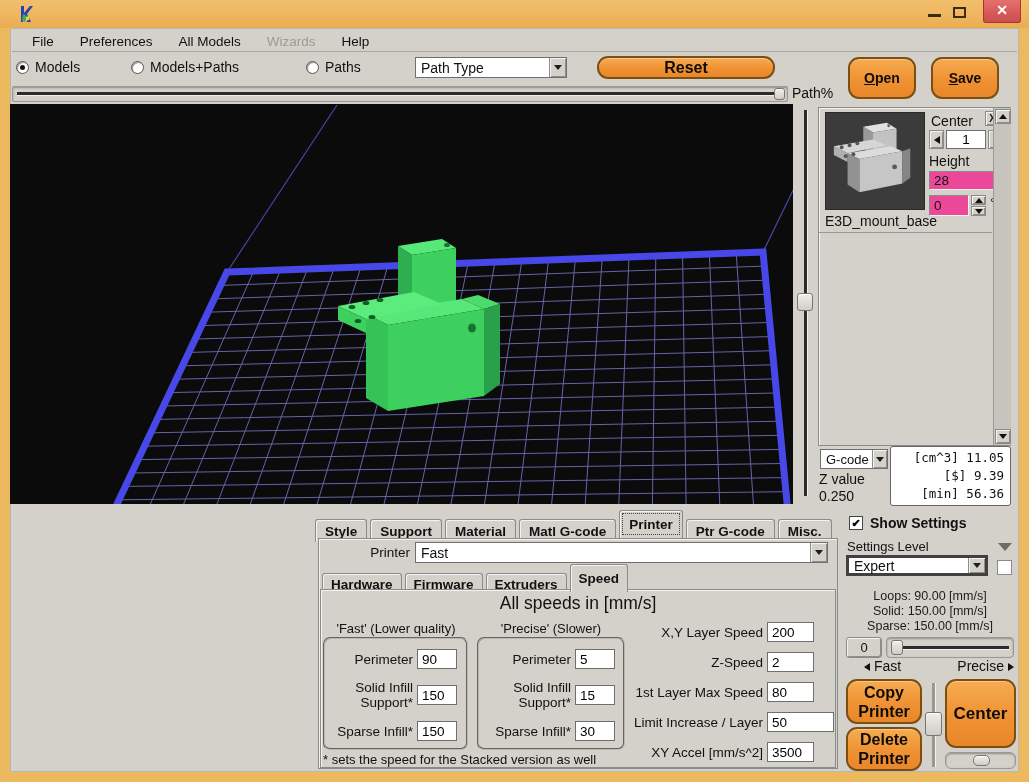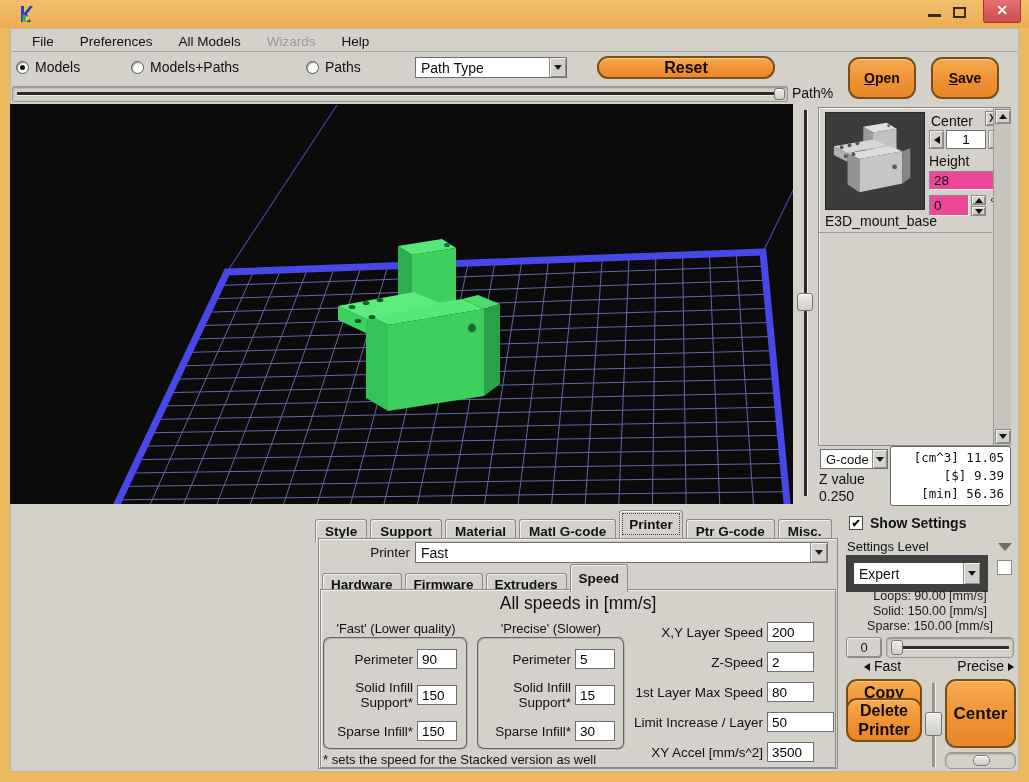--- a/index.html
+++ b/index.html
@@ -380,21 +380,21 @@
     <input class="field" value="3500" style=""></div>
 
   <div class="abs label-sm" style="left:323px;top:752px">* sets the speed for the Stacked version as well</div>
 
   <div class="abs checkbox" style="left:849px;top:516px;width:14px;height:14px">✔</div>
   <div class="abs label" style="left:870px;top:515px;font-weight:bold">Show Settings</div>
 
   <div class="abs label-sm" style="left:847px;top:539px">Settings Level</div>
   <div class="abs" style="left:998px;top:543px;width:0;height:0;border-left:7px solid transparent;border-right:7px solid transparent;border-top:8px solid #6e6c64"></div>
 
-  <div class="abs combo" style="left:846px;top:555px;width:142px;height:37px;border:8px solid #404040">
+  <div class="abs combo" style="left:846px;top:555px;width:142px;height:21px;border:3px solid #404040">
     <span class="combo-text">Expert</span>
     <span class="combo-btn">
         <span class="tri-down"></span>
       </span>
   </div>
   <div class="abs checkbox" style="left:997px;top:560px;width:15px;height:15px;border-color:#8a8a8a"></div>
 
   <div class="abs sidebar-speeds" style="left:846px;top:589px;width:168px">
     <div>Loops:  90.00 [mm/s]</div>
     <div>Solid: 150.00 [mm/s]</div>
@@ -405,21 +405,21 @@
   <div class="abs hslider-track" style="left:886px;top:637px;width:128px;height:21px;border-radius:4px">
     <div class="hslider-groove"></div>
     <div class="slider-handle" style="left:4px;top:2px;width:12px;height:15px"></div>
   </div>
   <div class="abs" style="left:864px;top:658px;width:150px;display:flex;justify-content:space-between;font-size:14px">
     <span><span class="tri left" style="display:inline-block;margin-right:4px"></span><span>Fast</span></span>
     <span><span>Precise</span><span class="tri right" style="display:inline-block;margin-left:4px"></span></span>
   </div>
 
   <div class="abs orange-btn" style="left:846px;top:679px;width:76px;height:45px;font-size:16px;line-height:19px;padding:0 24px">Copy Printer</div>
-  <div class="abs orange-btn" style="left:846px;top:698px;width:76px;height:44px;font-size:16px;line-height:19px;padding:0 4px">Delete Printer</div>
+  <div class="abs orange-btn" style="left:846px;top:727px;width:76px;height:44px;font-size:16px;line-height:19px;padding:0 4px">Delete Printer</div>
 
   <div class="abs" style="left:926px;top:679px;width:16px;height:92px">
     <div class="vslider-groove" style="background:#9a988f"></div>
     <div class="slider-handle" style="left:-1px;top:33px;width:17px;height:24px"></div>
   </div>
 
   <div class="abs orange-btn" style="left:945px;top:679px;width:71px;height:69px;font-size:17px">Center</div>
   <div class="abs hslider-track" style="left:945px;top:752px;width:71px;height:17px;border-radius:6px">
     <div class="slider-handle" style="left:27px;top:2px;width:17px;height:11px;border-radius:5px"></div>
   </div>

